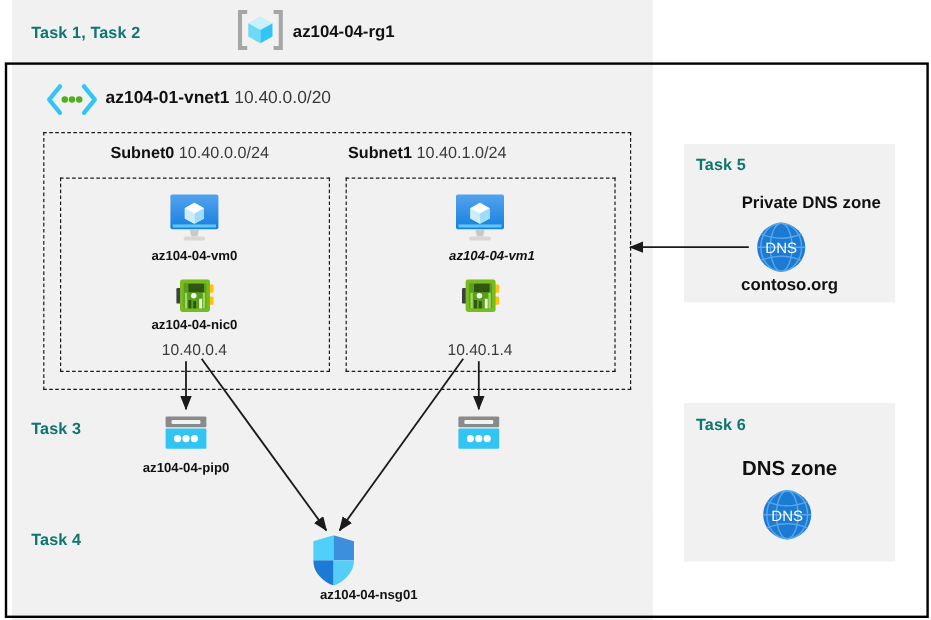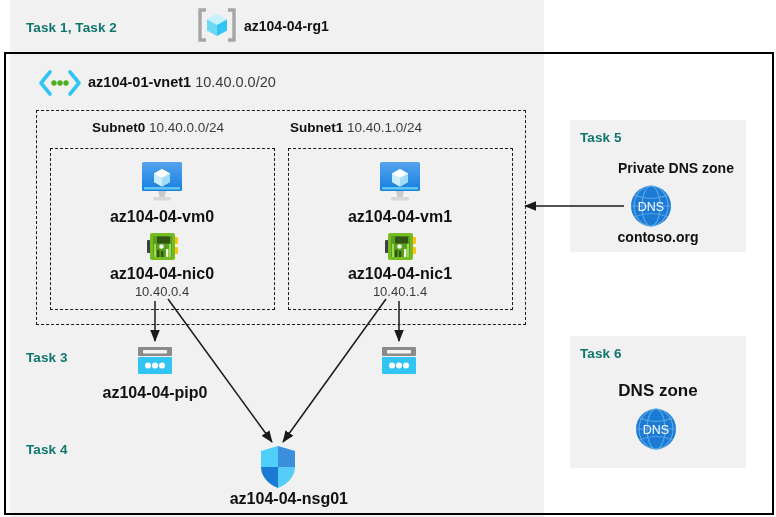--- a/index.html
+++ b/index.html
@@ -15,21 +15,21 @@
 
   
   .abs{position:absolute;}
   .task-label{
     color:#0f766e;font-weight:bold;font-size:13.5px;letter-spacing:.1px;
     white-space:nowrap;
   }
   .bold{font-weight:bold;color:#111;}
   .norm{font-weight:normal;color:#3a3a3a;}
   .nodelabel{
-    font-size:16px;font-weight:bold;color:#111;white-space:nowrap;
+    font-size:11px;font-weight:bold;color:#111;white-space:nowrap;
     text-align:center;
   }
   .iplabel{
     font-size:13px;font-weight:normal;color:#3a3a3a;white-space:nowrap;
     text-align:center;
   }
 
   
   .rg-panel{left:10px;top:0px;width:534px;height:517px;background:#f1f1f1;}
   .vnet-box{
@@ -184,39 +184,38 @@
       <rect x="3" y="2" width="40" height="29" rx="1.6" fill="url(#vmg1)"></rect>
       <rect x="5" y="27" width="36" height="2.6" fill="#5fc6f2"></rect>
       <polygon points="23,9 31,13.5 31,22 23,26.5 15,22 15,13.5" fill="#e8f6fd"></polygon>
       <polygon points="23,9 31,13.5 23,18 15,13.5" fill="#ffffff"></polygon>
       <polygon points="23,18 31,13.5 31,22 23,26.5" fill="#9fdcf7"></polygon>
       <polygon points="23,18 15,13.5 15,22 23,26.5" fill="#cceefb"></polygon>
       <path d="M19 31 L27 31 L25.5 37 L20.5 37 Z" fill="#c9c9c9"></path>
       <rect x="14" y="37" width="18" height="3.4" rx="1.6" fill="#d8d8d8"></rect>
     </svg>
   </div>
-  <div class="abs nodelabel" style="left:330px;top:208px;width:140px;">az104-04-vm1</div>
+  <div class="abs nodelabel" style="left:340px;top:208px;width:140px;font-style:italic;">az104-04-vm1</div>
 
   <div class="icon nic-icon" style="left:382px;top:230px;">
     <svg width="36" height="34" viewBox="0 0 36 34">
       <rect x="3" y="10" width="4" height="13" rx="1" fill="#3f4040"></rect>
       <rect x="29" y="7" width="5" height="7" rx="1" fill="#ffc20e"></rect>
       <rect x="29" y="17" width="5" height="7" rx="1" fill="#ffc20e"></rect>
       <rect x="6" y="3" width="25" height="27" rx="2" fill="#76bc21"></rect>
       <rect x="9" y="6" width="19" height="21" rx="1" fill="#5a9e1e"></rect>
       <rect x="13" y="6.5" width="13" height="7" rx="1" fill="#2f5711"></rect>
       <path d="M11 14 L11 27" stroke="#9fd95a" stroke-width="2"></path>
       <path d="M26 14 L26 27" stroke="#9fd95a" stroke-width="2"></path>
       <circle cx="17.5" cy="16.5" r="2.3" fill="#f4f8ee"></circle>
       <rect x="13" y="20" width="2.4" height="7" fill="#2f5711"></rect>
       <rect x="17" y="21" width="2.4" height="6" fill="#2f5711"></rect>
       <rect x="22" y="19" width="2.4" height="8" fill="#eef6e2"></rect>
     </svg>
   </div>
-  <div class="abs nodelabel" style="left:330px;top:265px;width:140px;">az104-04-nic1</div>
   <div class="abs iplabel" style="left:330px;top:284px;width:140px;">10.40.1.4</div>
 
   <div class="abs panel-gray task3-panel"></div>
   <div class="abs task-label" style="left:26px;top:350px;">Task 3</div>
 
   <div class="icon pip-icon" style="left:135px;top:345px;">
     <svg width="40" height="34" viewBox="0 0 40 34">
       <rect x="3" y="2" width="34" height="9" rx="1" fill="#8a8a8a"></rect>
       <rect x="8" y="5" width="24" height="3.4" rx="1" fill="#f2f2f2"></rect>
       <rect x="3" y="12" width="34" height="17" rx="1" fill="#32c5f4"></rect>

